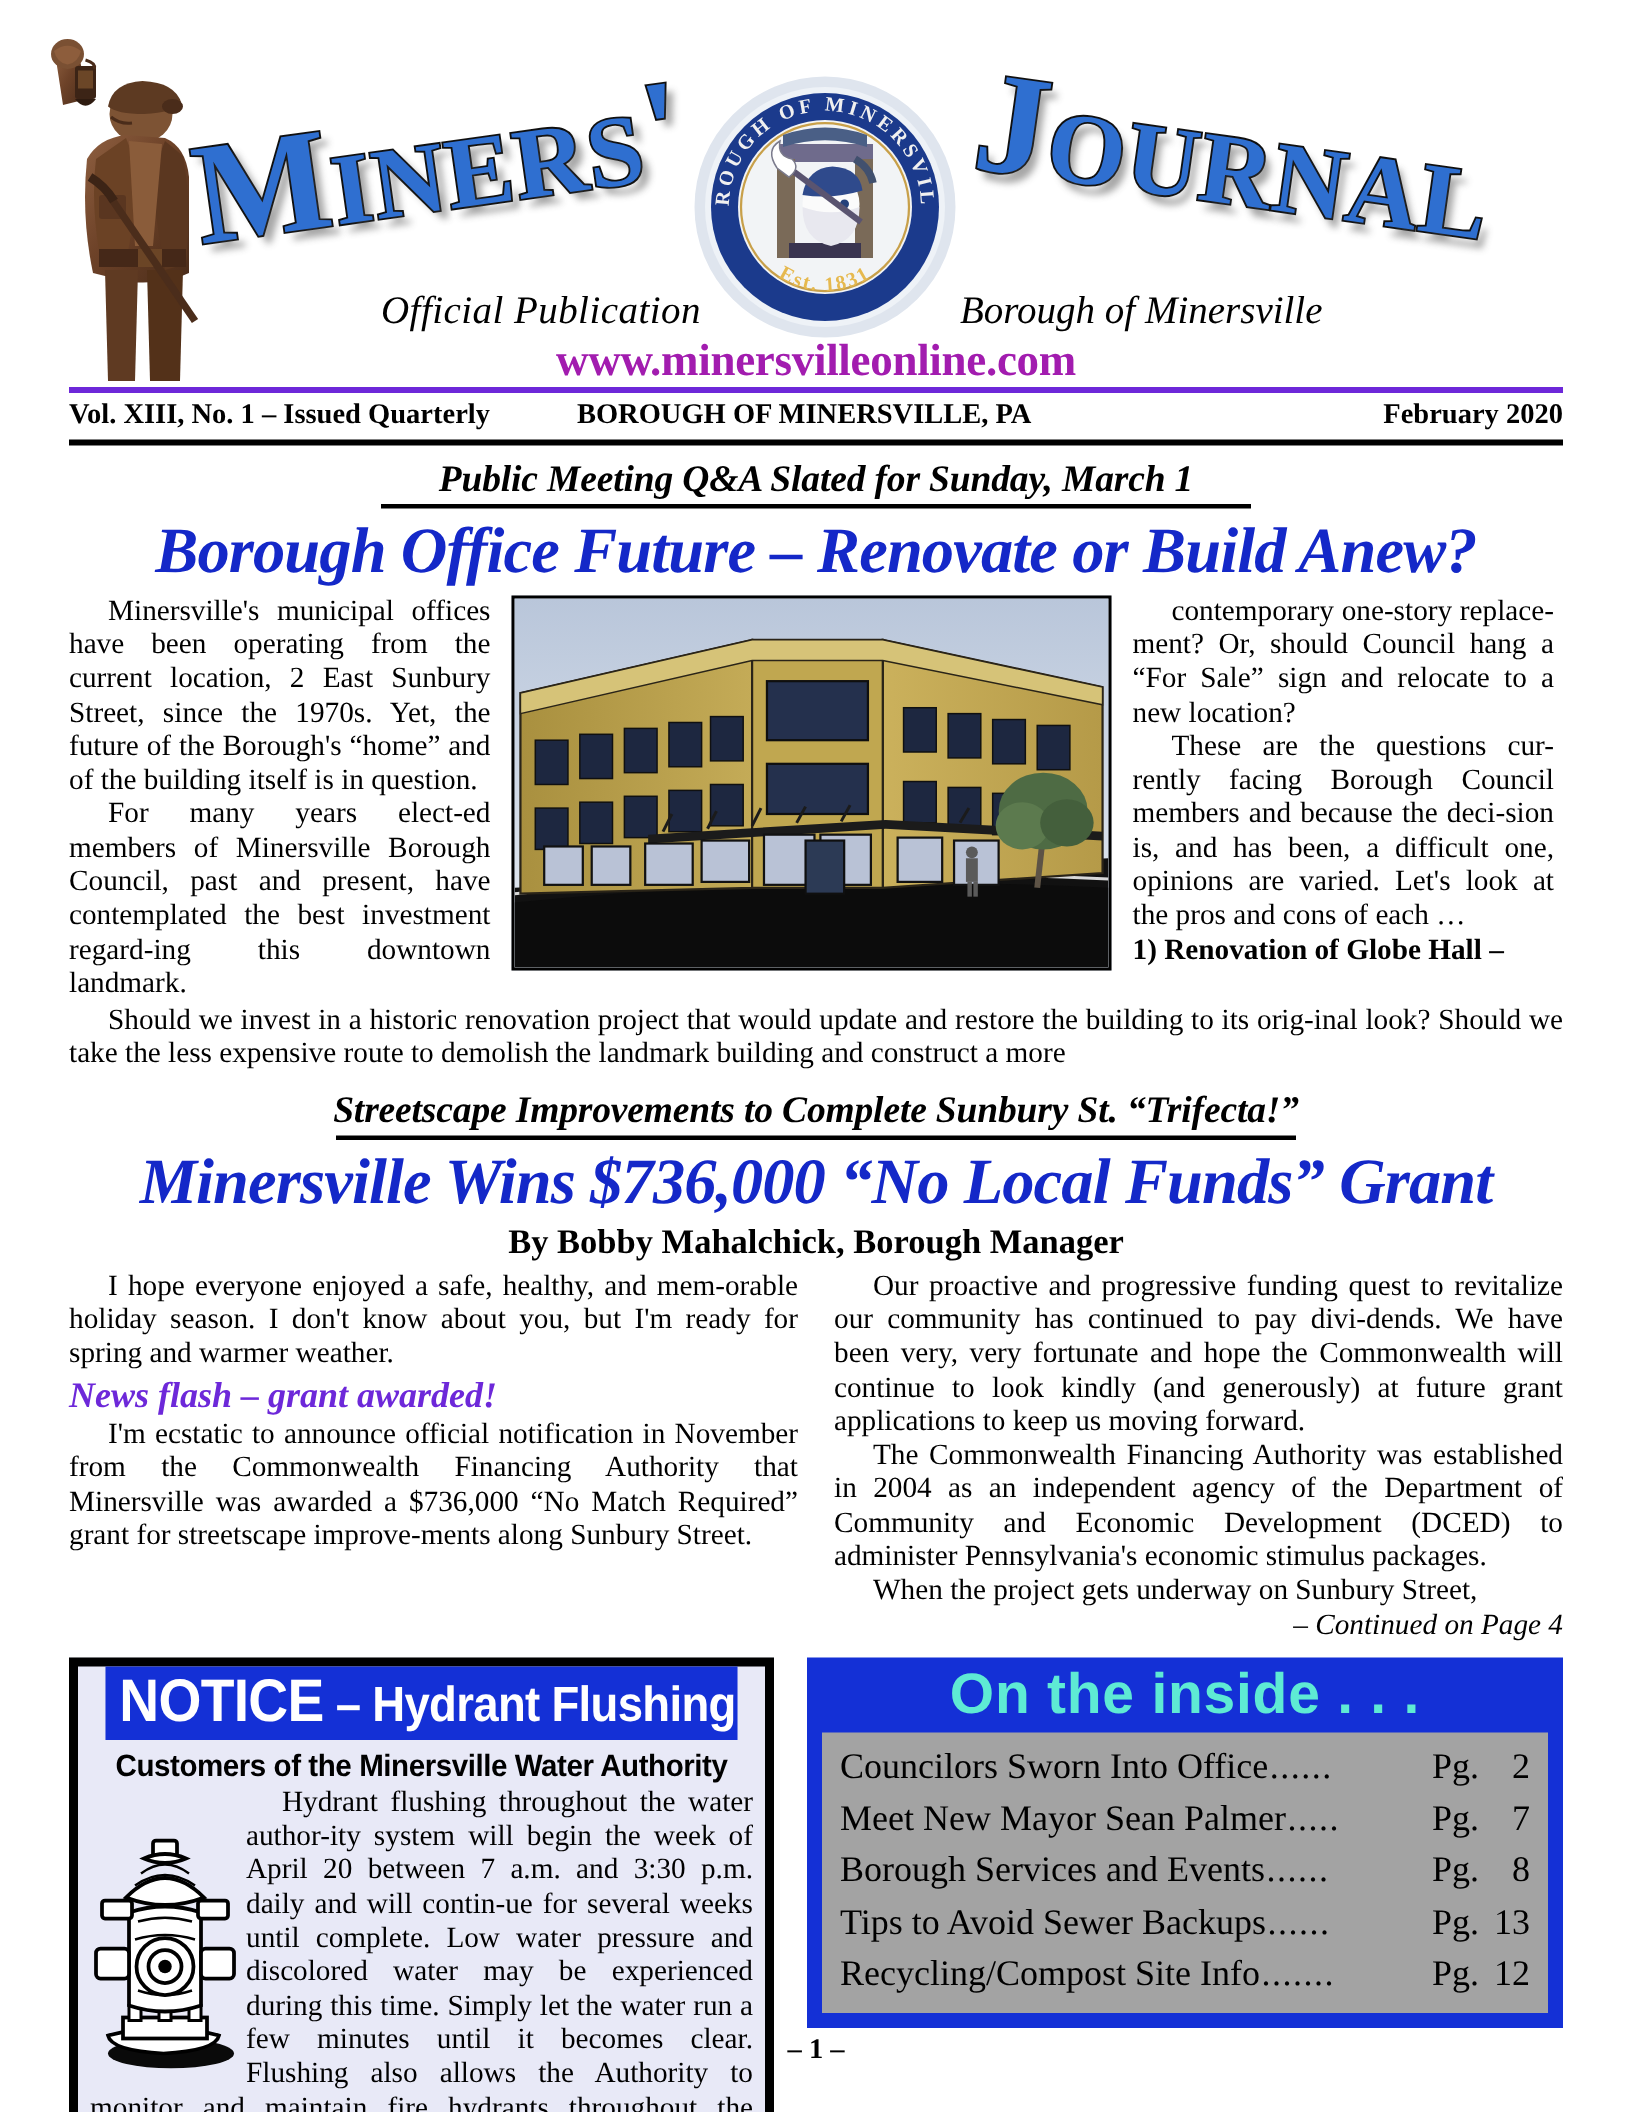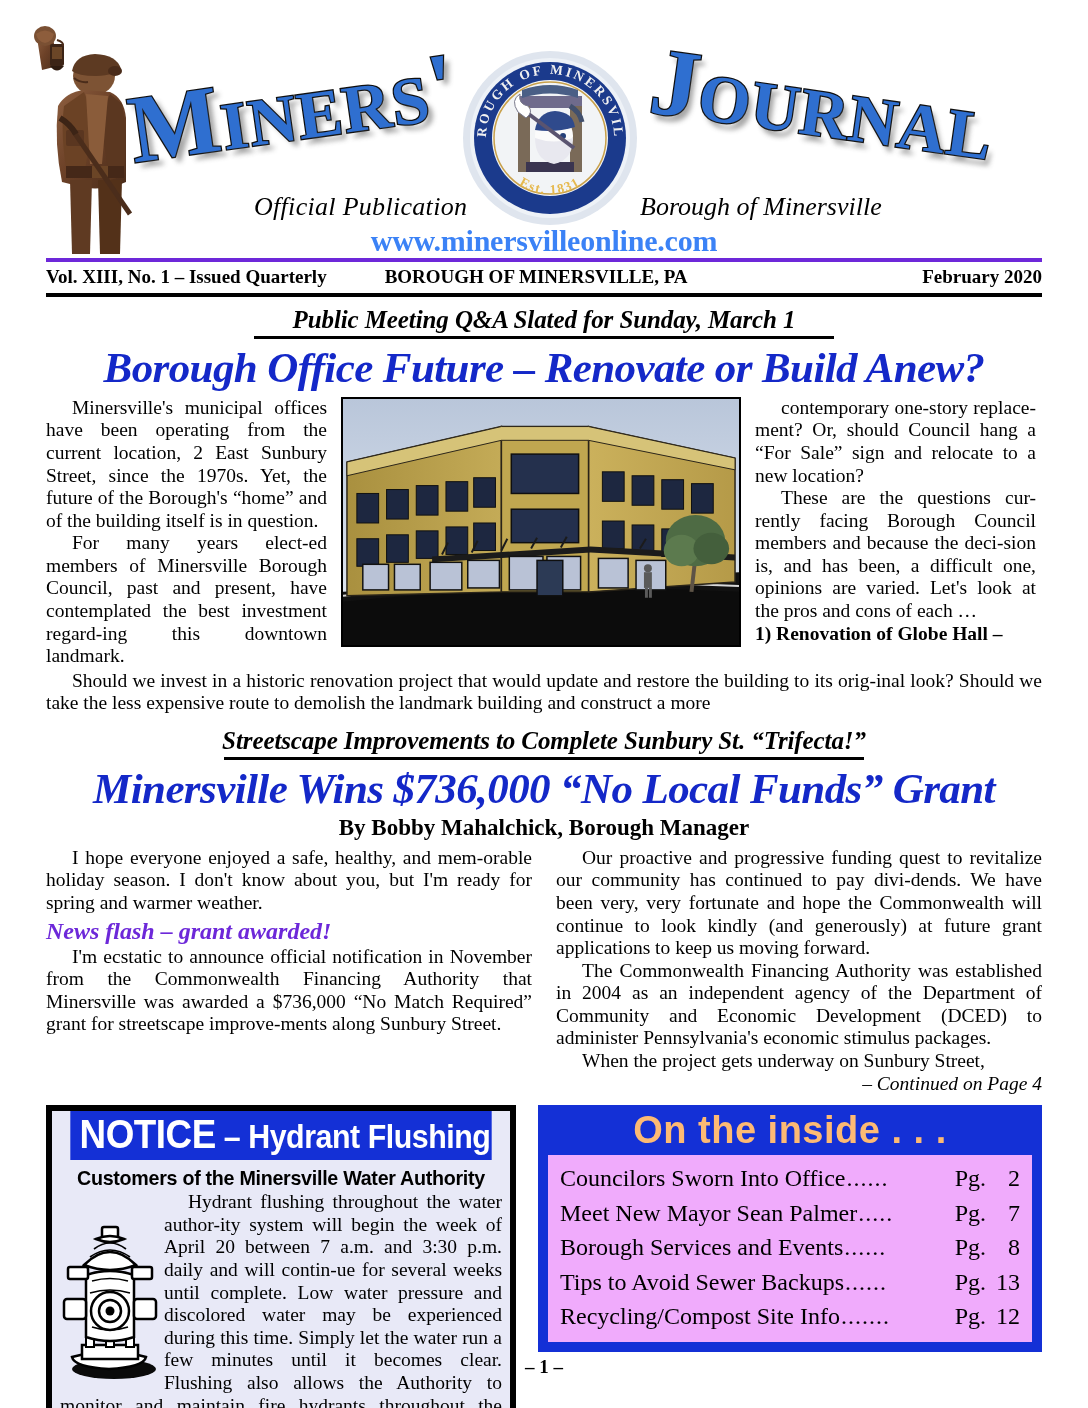--- a/index.html
+++ b/index.html
@@ -87,21 +87,21 @@
   }
   .website {
     position: absolute;
     left: 0;
     right: 0;
     top: 224px;
     text-align: center;
     font-family: "Liberation Serif", serif;
     font-weight: bold;
     font-size: 30px;
-    color: #3b82f6;
+    color: #a21caf;
     letter-spacing: -0.2px;
   }
 
   
   .folio-wrap {
     margin: 0 46px;
     border-top: 4px solid #6d28d9;
     border-bottom: 4px solid #000;
     padding: 4px 0 5px 0;
     display: flex;
@@ -278,30 +278,30 @@
 
   .inside-box {
     flex: 1 1 auto;
     background: #1430d6;
     border: 0;
     padding: 6px 10px 10px 10px;
     box-sizing: border-box;
   }
   .inside-title {
     text-align: center;
-    color: #fdba74;
+    color: #5eead4;
     font-family: "Liberation Sans", sans-serif;
     font-weight: bold;
     font-size: 38px;
     line-height: 1.05;
     letter-spacing: 0.5px;
     padding-bottom: 4px;
   }
   .inside-panel {
-    background: #f0abfc;
+    background: #a3a3a3;
     padding: 6px 12px 8px 12px;
   }
   .toc-row {
     display: flex;
     align-items: baseline;
     font-family: "Liberation Serif", serif;
     font-size: 24px;
     line-height: 1.44;
     white-space: nowrap;
   }

